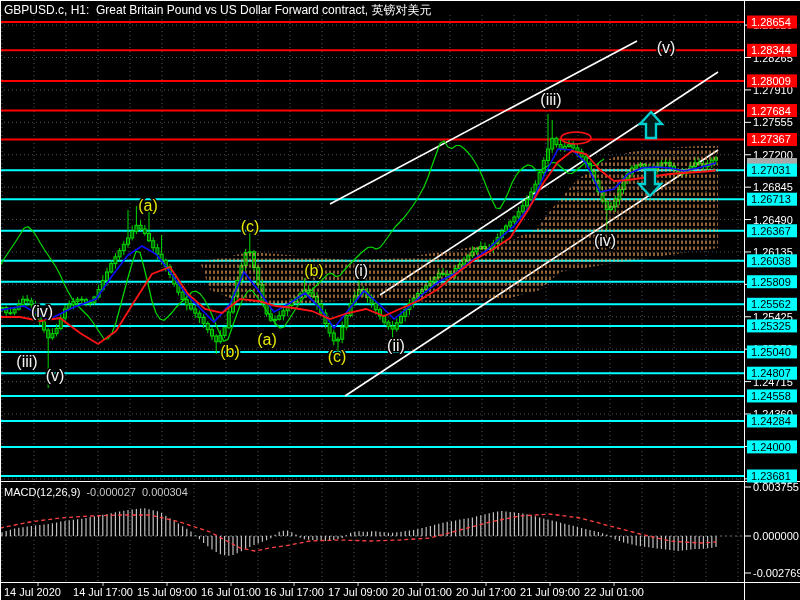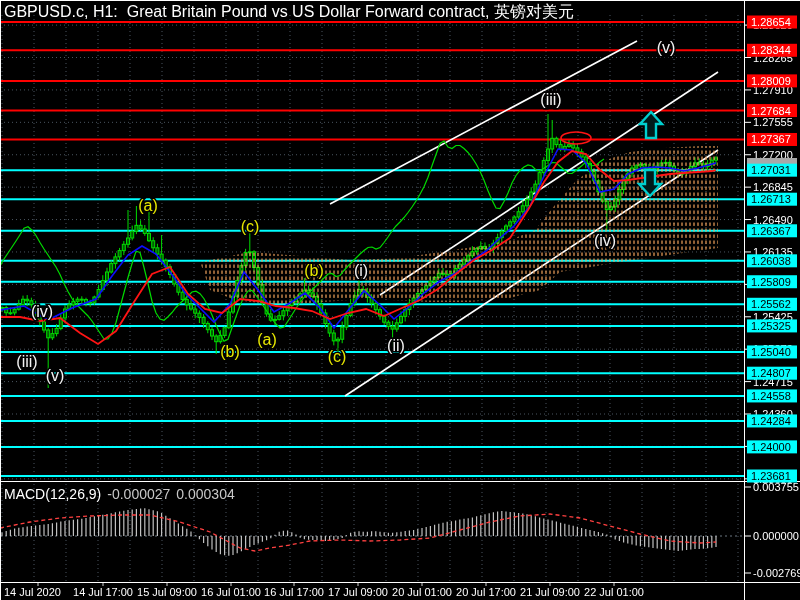--- a/index.html
+++ b/index.html
@@ -1,20 +1,20 @@
 <!DOCTYPE html>
 <html><head>
 <meta charset="utf-8">
 <style>
   html,body{margin:0;padding:0;background:#000;width:800px;height:600px;overflow:hidden;}
   #stage{position:relative;width:800px;height:600px;background:#000;font-family:"Liberation Sans",sans-serif;}
   svg{position:absolute;left:0;top:0;}
-  .hud{position:absolute;color:#fff;font-size:16px;white-space:pre;letter-spacing:0;}
+  .hud{position:absolute;color:#fff;font-size:12px;white-space:pre;letter-spacing:0;}
   #title{left:4px;top:2px;}
-  #macdlbl{left:4px;top:486px;font-size:14px;}
+  #macdlbl{left:4px;top:486px;font-size:11px;}
   #macdlbl .v1{color:#c8c8c8;margin-left:6px;}
   #macdlbl .v2{color:#c8c8c8;margin-left:6px;}
   text{font-family:"Liberation Sans",sans-serif;}
 </style>
 </head>
 <body>
 
 <div id="stage">
   <svg id="cv" width="800" height="600">
       <defs>

